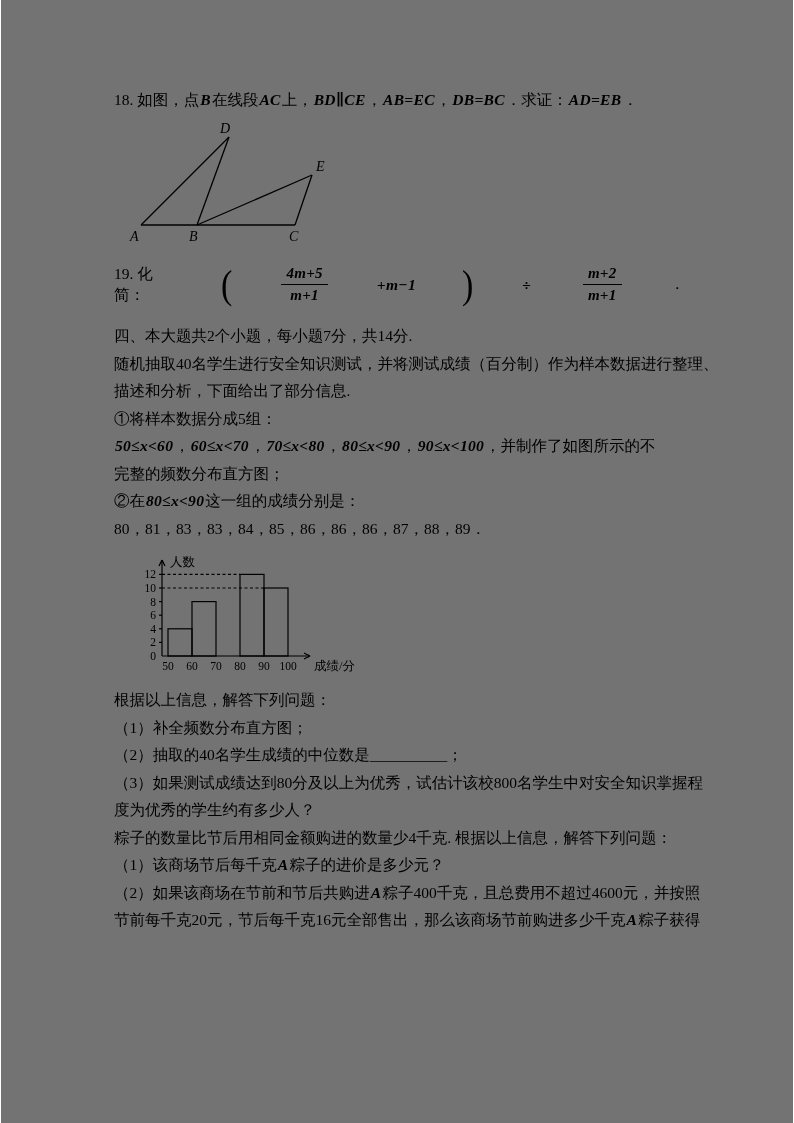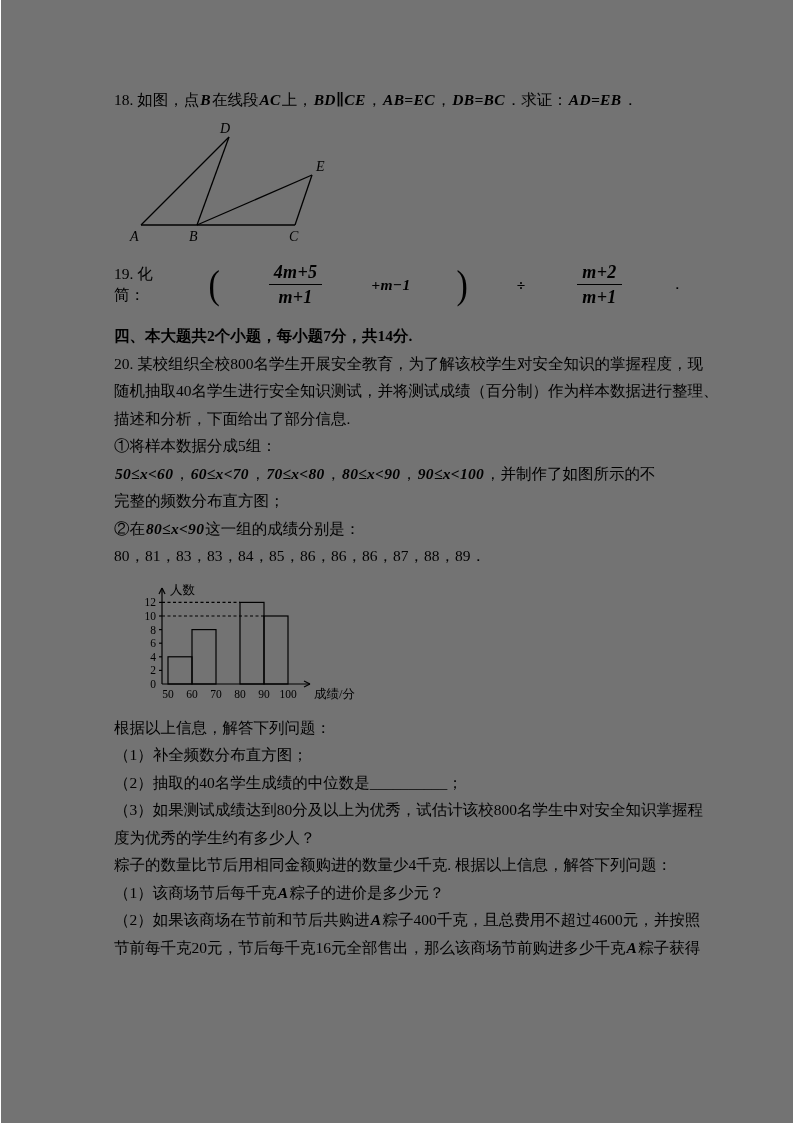--- a/index.html
+++ b/index.html
@@ -20,21 +20,21 @@
     line-height: 27.5px;
     white-space: nowrap;
   }
   .mathseg {
     font-style: italic;
     font-weight: 700;
     font-family: "Liberation Serif", "DejaVu Serif", serif;
     letter-spacing: 0.3px;
     padding: 0 1px;
   }
-  .section-head { font-weight: 700; line-height: 28px; }
+  .section-head { font-weight: 400; line-height: 28px; }
   .geo-figure { margin: 6px 0 4px 10px; }
   .hist-figure { margin: 4px 0 2px 14px; }
   svg text {
     font-family: "Liberation Serif", "DejaVu Serif", serif;
     fill: #000;
   }
   svg .ptlabel { font-style: italic; font-size: 14px; }
   .q19-row {
     display: flex;
     align-items: center;
@@ -49,21 +49,21 @@
     padding: 0 1px;
     transform: scaleY(1.15);
   }
   .frac {
     display: inline-flex;
     flex-direction: column;
     align-items: center;
     vertical-align: middle;
     margin: 1px 3px;
     line-height: 1.25;
-    font-size: 18px;
+    font-size: 15px;
   }
   .frac .num { border-bottom: 1.4px solid #000; padding: 0 5px 1px 5px; }
   .frac .den { padding-top: 1px; }
   .op { font-weight: 700; padding: 0 4px; }
 </style>
 </head>
 <body>
 
 <div class="page">
 
@@ -98,21 +98,20 @@
     <span class="op">÷</span>
     <span class="frac mathseg">
       <span class="num">m+2</span>
       <span class="den">m+1</span>
     </span>
     <span>．</span>
   </div>
 
   <p class="tline section-head">四、本大题共2个小题，每小题7分，共14分.</p>
 
-  <p class="tline"><span>20. 某校组织全校800名学生开展安全教育，为了解该校学生对安全知识的掌握程度，现</span></p>
   <p class="tline"><span>随机抽取40名学生进行安全知识测试，并将测试成绩（百分制）作为样本数据进行整理、</span></p>
   <p class="tline"><span>描述和分析，下面给出了部分信息.</span></p>
   <p class="tline"><span>①将样本数据分成5组：</span></p>
   <p class="tline"><span class="mathseg">50≤x&lt;60</span><span>，</span><span class="mathseg">60≤x&lt;70</span><span>，</span><span class="mathseg">70≤x&lt;80</span><span>，</span><span class="mathseg">80≤x&lt;90</span><span>，</span><span class="mathseg">90≤x&lt;100</span><span>，并制作了如图所示的不</span></p>
   <p class="tline"><span>完整的频数分布直方图；</span></p>
   <p class="tline"><span>②在</span><span class="mathseg">80≤x&lt;90</span><span>这一组的成绩分别是：</span></p>
   <p class="tline"><span>80，81，83，83，84，85，86，86，86，87，88，89．</span></p>
 
   <div class="hist-figure">
     <svg id="hist-svg" width="252" height="134" viewBox="0 0 252 134">

